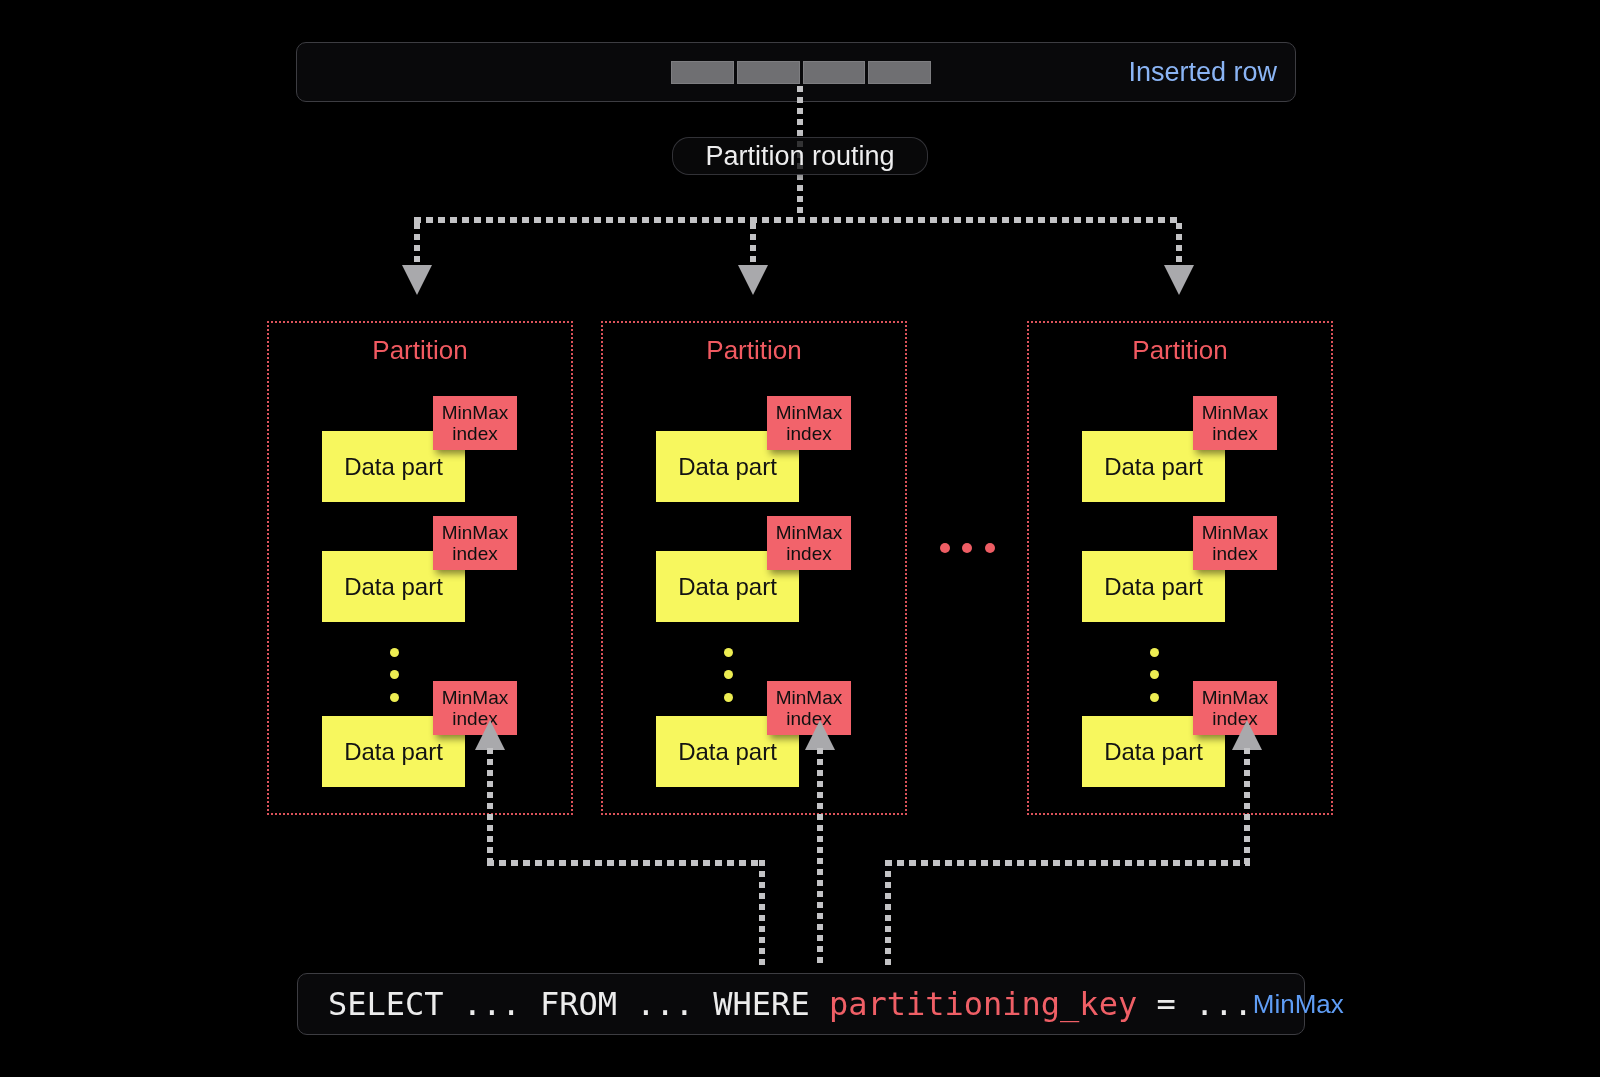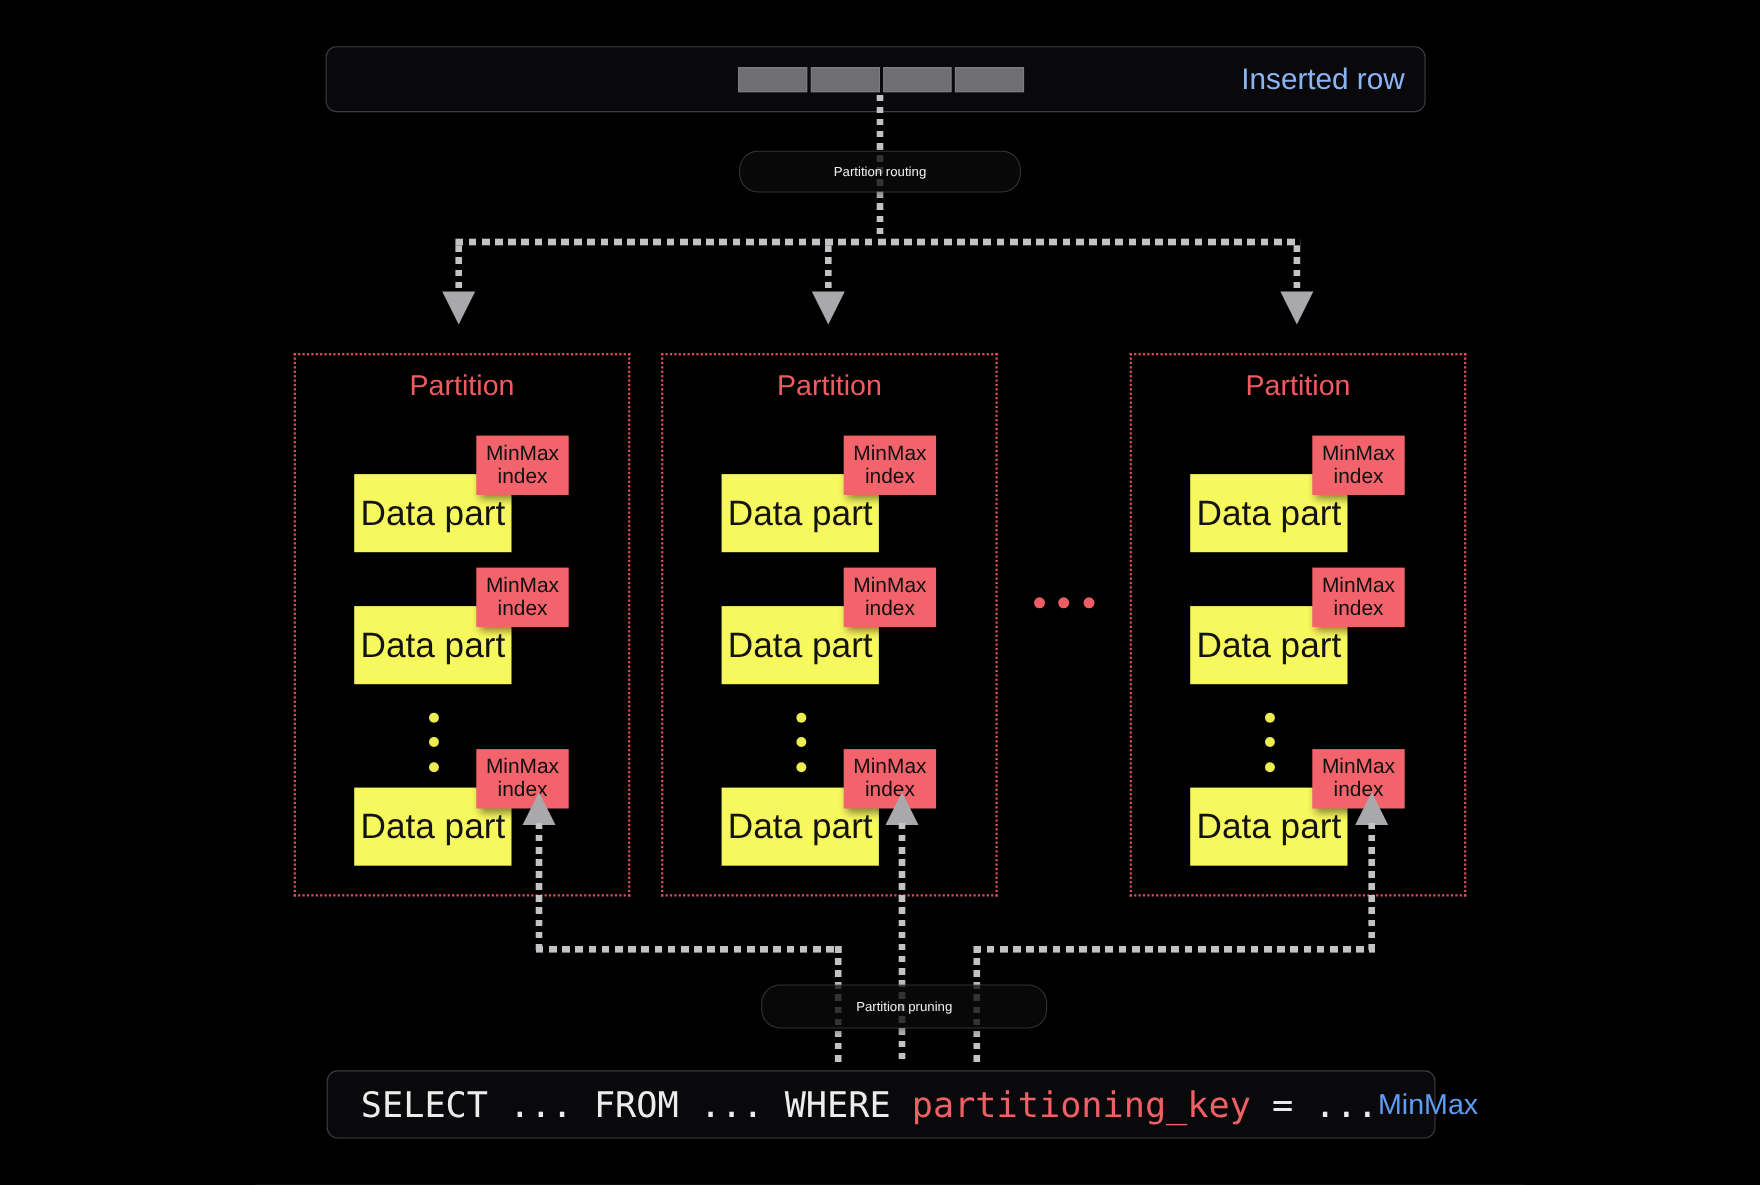--- a/index.html
+++ b/index.html
@@ -17,21 +17,21 @@
   .segment{flex:1;background:#6f6f72;box-shadow:inset 0 0 0 1px #7e7e81;}
   .bar-label{position:absolute;right:18px;top:0;height:58px;line-height:58px;font-size:27px;color:#8ab4f4;}
 
   .query-text{font-family:"DejaVu Sans Mono","Liberation Mono",monospace;font-size:32px;color:#ececec;
               white-space:pre;}
   .query-key{color:#ef5f66;}
   .query-label{margin-left:auto;font-size:26px;color:#5f9df5;}
 
   
   .pill{position:absolute;background:rgba(10,10,12,.78);border:1px solid rgba(85,85,92,.55);
-        border-radius:17px;color:#ededee;font-size:12px;display:flex;align-items:center;
+        border-radius:17px;color:#ededee;font-size:27px;display:flex;align-items:center;
         justify-content:center;z-index:3;box-shadow:0 3px 8px rgba(0,0,0,.35);box-sizing:border-box;}
   #routing-pill{left:672px;top:137px;width:256px;height:38px;}
   #pruning-pill{left:692px;top:895px;width:260px;height:40px;}
 
   
   .vline{position:absolute;width:6px;z-index:2;
          background:repeating-linear-gradient(180deg,#c3c3c5 0 6px,transparent 6px 11px);}
   .hline{position:absolute;height:6px;z-index:2;
          background:repeating-linear-gradient(90deg,#c3c3c5 0 7px,transparent 7px 12px);}
   .arrow-down{position:absolute;width:0;height:0;border-left:15px solid transparent;
@@ -43,21 +43,21 @@
   .partition{position:absolute;top:321px;width:306px;height:494px;border:2px dotted #dc535b;
              box-sizing:border-box;z-index:1;}
   .p0{left:267px}.p1{left:601px}.p2{left:1027px}
   .partition-title{position:absolute;top:12px;left:0;width:100%;text-align:center;
                    font-size:26px;color:#f15a61;}
   .minmax{position:absolute;left:164px;width:84px;height:54px;background:#f2636b;color:#101010;
           font-size:19px;line-height:21px;text-align:center;display:flex;align-items:center;
           justify-content:center;box-shadow:3px 4px 7px rgba(0,0,0,.45);z-index:2;}
   .minmax span{display:block;width:70px;}
   .datapart{position:absolute;left:53px;width:143px;height:71px;background:#f7f75e;color:#131313;
-            font-size:32px;display:flex;align-items:center;justify-content:center;
+            font-size:24px;display:flex;align-items:center;justify-content:center;
             box-shadow:3px 4px 7px rgba(0,0,0,.45);z-index:1;}
   .mm-r1{top:73px}.mm-r2{top:193px}.mm-r3{top:358px}
   .dp-r1{top:108px}.dp-r2{top:228px}.dp-r3{top:393px}
   .ydot{position:absolute;left:121px;width:9px;height:9px;border-radius:50%;background:#eded52;}
   .yd1{top:325px}.yd2{top:347px}.yd3{top:370px}
 
   .rdot{position:absolute;top:543px;width:10px;height:10px;border-radius:50%;background:#ee5d64;z-index:1;}
   .rd1{left:940px}.rd2{left:962px}.rd3{left:985px}
 </style>
 </head>
@@ -186,19 +186,18 @@
   <div class="vline" style="left:487px;top:748px;height:116px;"></div>
   <div class="hline" style="left:487px;top:860px;width:278px;"></div>
   <div class="vline" style="left:759px;top:860px;height:106px;"></div>
 
   <div class="vline" style="left:817px;top:748px;height:218px;"></div>
 
   <div class="vline" style="left:1244px;top:748px;height:116px;"></div>
   <div class="hline" style="left:885px;top:860px;width:365px;"></div>
   <div class="vline" style="left:885px;top:860px;height:106px;"></div>
 
-  <div class="pill" id="pruning-pill">Partition pruning</div>
 
   <div class="hbar" id="query-bar">
     <span class="query-text"><span>SELECT ... FROM ... WHERE </span><span class="query-key">partitioning_key</span><span> = ...</span></span>
     <span class="query-label">MinMax</span>
   </div>
 </div>
 
 </body></html>

